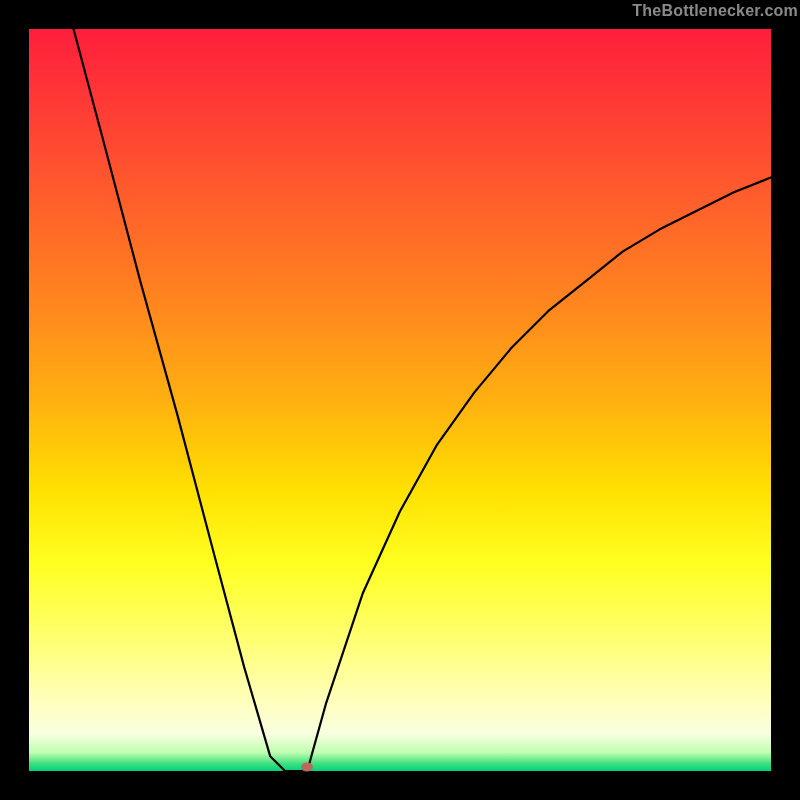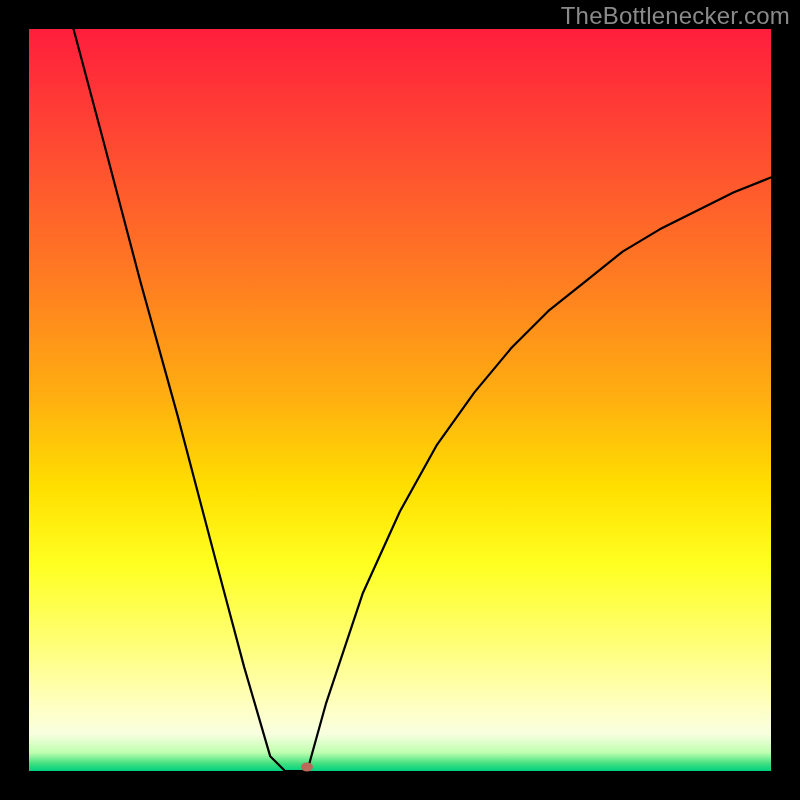--- a/index.html
+++ b/index.html
@@ -48,25 +48,25 @@
     position: absolute;
     width: 12px;
     height: 9px;
     border-radius: 50%;
     background: #b96a5a;
     transform: translate(-50%, -50%);
   }
   .watermark {
     position: absolute;
     top: 2px;
-    right: 10px;
+    right: 2px;
     color: #8a8a8a;
-    font-size: 24px;
+    font-size: 16px;
     letter-spacing: 0.2px;
-    font-weight: 400;
+    font-weight: 700;
   }
 </style>
 </head>
 <body>
 
 <div class="frame">
 
   <div class="plot">
     <svg id="curve" class="curve-svg" viewBox="0 0 742 742" preserveAspectRatio="none">
       <path id="curve-path" d="M44.52 0.00 L74.20 111.30 L111.30 252.28 L148.40 385.84 L185.50 526.82 L215.18 638.12 L241.15 727.16 L255.99 742.00 L255.99 742.00 L278.25 742.00 L278.25 742.00 L296.80 675.22 L333.90 563.92 L371.00 482.30 L408.10 415.52 L445.20 363.58 L482.30 319.06 L519.40 281.96 L556.50 252.28 L593.60 222.60 L630.70 200.34 L667.80 181.79 L704.90 163.24 L742.00 148.40" fill="none" stroke="#000" stroke-width="2.2" stroke-linejoin="round" stroke-linecap="round"></path>

